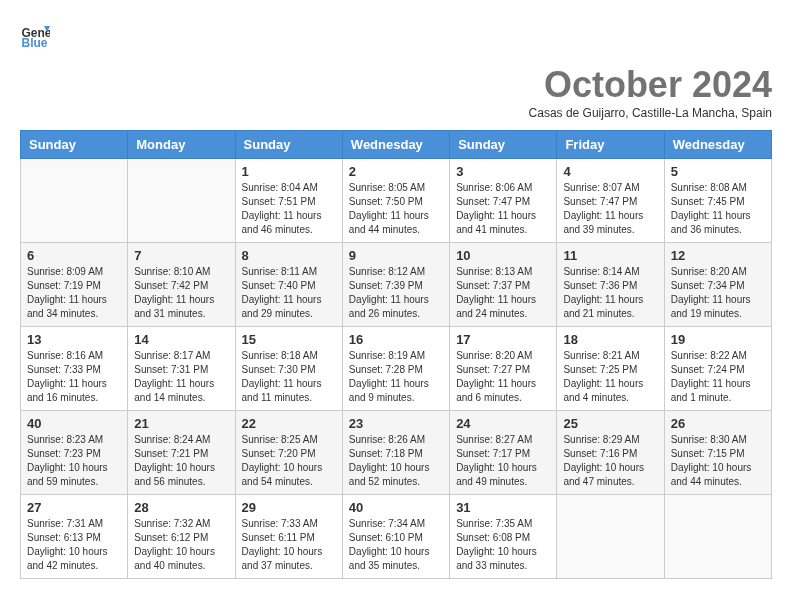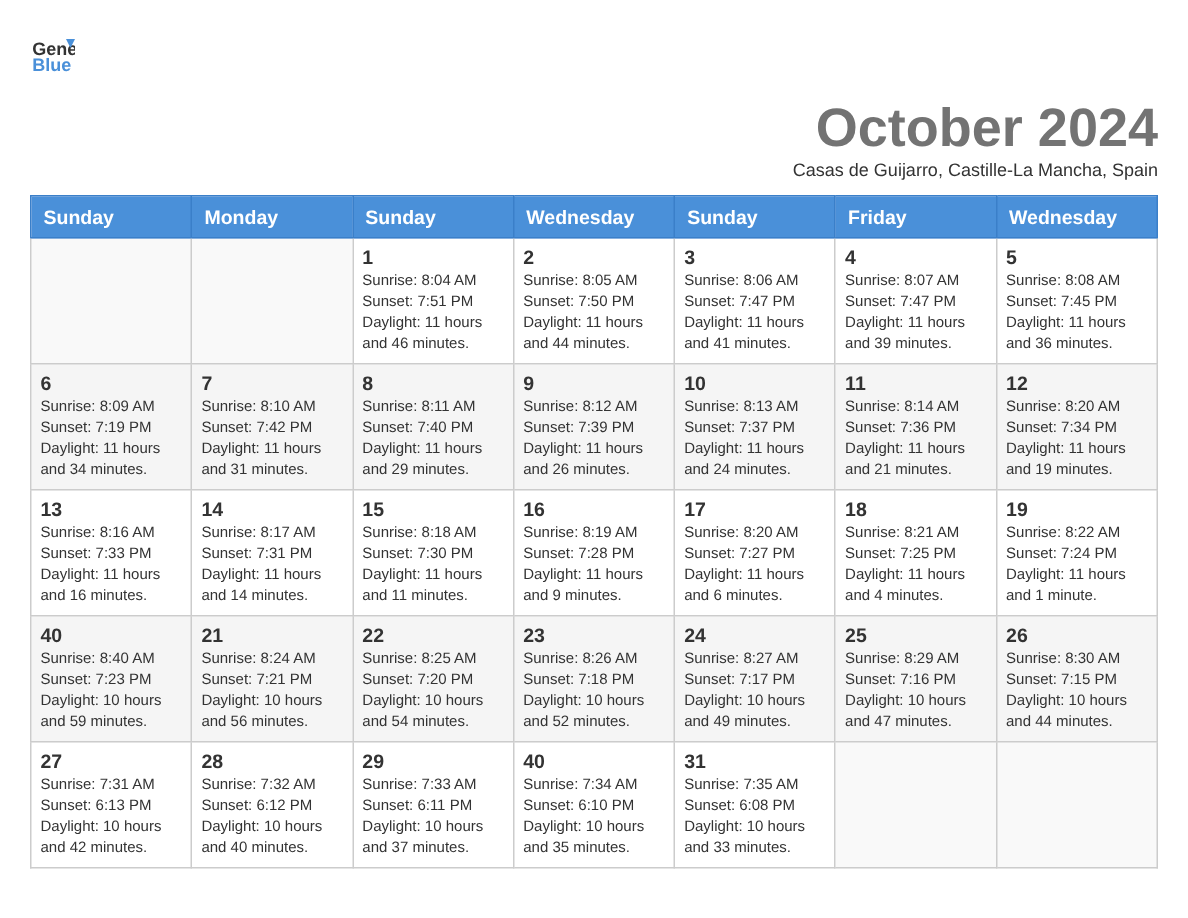--- a/index.html
+++ b/index.html
@@ -232,21 +232,21 @@
         <td>
           <span class="day-num">19</span>
           <div class="day-detail">Sunrise: 8:22 AM
 Sunset: 7:24 PM
 Daylight: 11 hours and 1 minute.</div>
         </td>
       </tr>
       <tr>
         <td>
           <span class="day-num">40</span>
-          <div class="day-detail">Sunrise: 8:40 AM
+          <div class="day-detail">Sunrise: 8:23 AM
 Sunset: 7:23 PM
 Daylight: 10 hours and 59 minutes.</div>
         </td>
         <td>
           <span class="day-num">21</span>
           <div class="day-detail">Sunrise: 8:24 AM
 Sunset: 7:21 PM
 Daylight: 10 hours and 56 minutes.</div>
         </td>
         <td>

